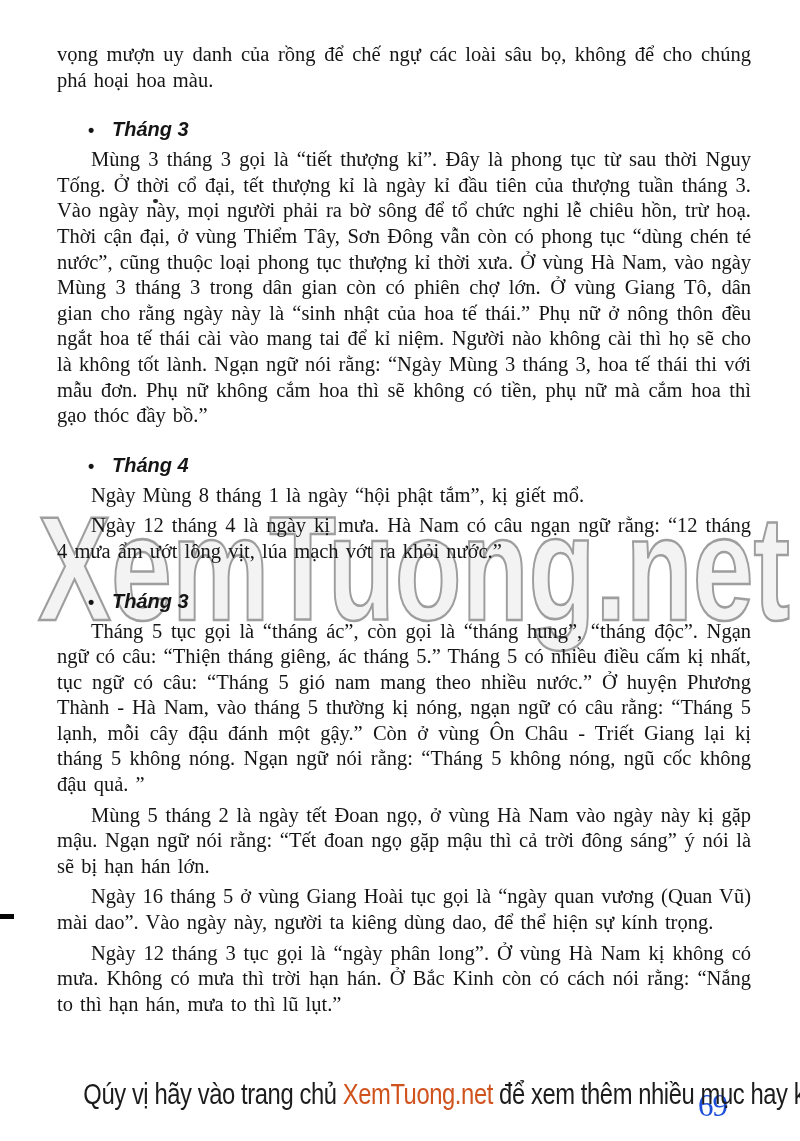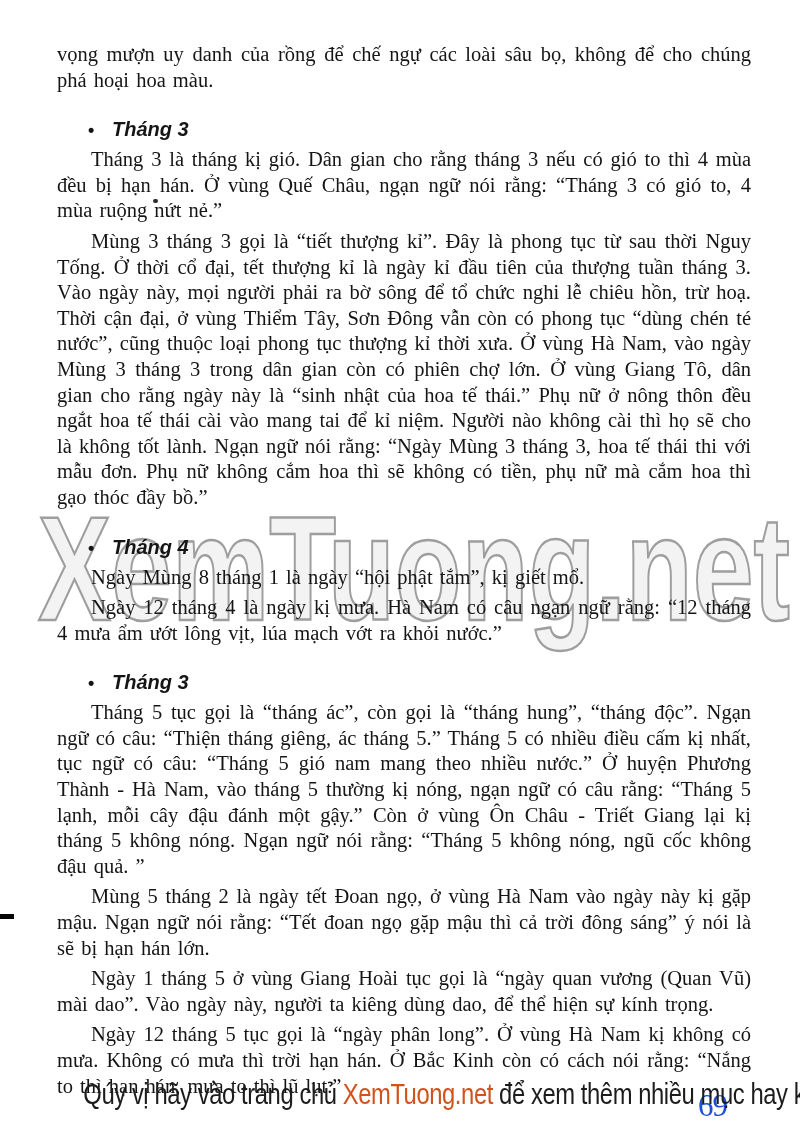--- a/index.html
+++ b/index.html
@@ -89,36 +89,35 @@
     <text x="2" y="126" font-family="Liberation Sans, sans-serif" font-weight="bold" font-size="148" textLength="752" lengthAdjust="spacingAndGlyphs" fill="#e9e9e9" fill-opacity="0.55" stroke="#9e9e9e" stroke-width="2.6">XemTuong.net</text>
   </svg>
 
   <div class="content">
 
     <p class="intro">vọng mượn uy danh của rồng để chế ngự các loài sâu bọ, không để cho chúng phá hoại hoa màu.</p>
 
     <div class="sec-heading">
       <span class="bullet">•</span><span>Tháng 3</span>
     </div>
-    <p>Tháng 3 là tháng kị gió. Dân gian cho rằng tháng 3 nếu có gió to thì 4 mùa đều bị hạn hán. Ở vùng Quế Châu, ngạn ngữ nói rằng: “Tháng 3 có gió to, 4 mùa ruộng nứt nẻ.”</p>
     <p>Mùng 3 tháng 3 gọi là “tiết thượng kỉ”. Đây là phong tục từ sau thời Nguy Tống. Ở thời cổ đại, tết thượng kỉ là ngày kỉ đầu tiên của thượng tuần tháng 3. Vào ngày này, mọi người phải ra bờ sông để tổ chức nghi lễ chiêu hồn, trừ hoạ. Thời cận đại, ở vùng Thiểm Tây, Sơn Đông vẫn còn có phong tục “dùng chén té nước”, cũng thuộc loại phong tục thượng kỉ thời xưa. Ở vùng Hà Nam, vào ngày Mùng 3 tháng 3 trong dân gian còn có phiên chợ lớn. Ở vùng Giang Tô, dân gian cho rằng ngày này là “sinh nhật của hoa tế thái.” Phụ nữ ở nông thôn đều ngắt hoa tế thái cài vào mang tai để kỉ niệm. Người nào không cài thì họ sẽ cho là không tốt lành. Ngạn ngữ nói rằng: “Ngày Mùng 3 tháng 3, hoa tế thái thi với mẫu đơn. Phụ nữ không cắm hoa thì sẽ không có tiền, phụ nữ mà cắm hoa thì gạo thóc đầy bồ.”</p>
 
     <div class="sec-heading">
       <span class="bullet">•</span><span>Tháng 4</span>
     </div>
     <p>Ngày Mùng 8 tháng 1 là ngày “hội phật tắm”, kị giết mổ.</p>
     <p>Ngày 12 tháng 4 là ngày kị mưa. Hà Nam có câu ngạn ngữ rằng: “12 tháng 4 mưa ẩm ướt lông vịt, lúa mạch vớt ra khỏi nước.”</p>
 
     <div class="sec-heading">
       <span class="bullet">•</span><span>Tháng 3</span>
     </div>
     <p>Tháng 5 tục gọi là “tháng ác”, còn gọi là “tháng hung”, “tháng độc”. Ngạn ngữ có câu: “Thiện tháng giêng, ác tháng 5.” Tháng 5 có nhiều điều cấm kị nhất, tục ngữ có câu: “Tháng 5 gió nam mang theo nhiều nước.” Ở huyện Phương Thành - Hà Nam, vào tháng 5 thường kị nóng, ngạn ngữ có câu rằng: “Tháng 5 lạnh, mỗi cây đậu đánh một gậy.” Còn ở vùng Ôn Châu - Triết Giang lại kị tháng 5 không nóng. Ngạn ngữ nói rằng: “Tháng 5 không nóng, ngũ cốc không đậu quả. ”</p>
     <p>Mùng 5 tháng 2 là ngày tết Đoan ngọ, ở vùng Hà Nam vào ngày này kị gặp mậu. Ngạn ngữ nói rằng: “Tết đoan ngọ gặp mậu thì cả trời đông sáng” ý nói là sẽ bị hạn hán lớn.</p>
-    <p>Ngày 1 tháng 5 ở vùng Giang Hoài tục gọi là “ngày quan vương (Quan Vũ) mài dao”. Vào ngày này, người ta kiêng dùng dao, để thể hiện sự kính trọng.</p>
-    <p>Ngày 12 tháng 5 tục gọi là “ngày phân long”. Ở vùng Hà Nam kị không có mưa. Không có mưa thì trời hạn hán. Ở Bắc Kinh còn có cách nói rằng: “Nắng to thì hạn hán, mưa to thì lũ lụt.”</p>
+    <p>Ngày 16 tháng 5 ở vùng Giang Hoài tục gọi là “ngày quan vương (Quan Vũ) mài dao”. Vào ngày này, người ta kiêng dùng dao, để thể hiện sự kính trọng.</p>
+    <p>Ngày 12 tháng 3 tục gọi là “ngày phân long”. Ở vùng Hà Nam kị không có mưa. Không có mưa thì trời hạn hán. Ở Bắc Kinh còn có cách nói rằng: “Nắng to thì hạn hán, mưa to thì lũ lụt.”</p>
 
   </div>
 
   <div class="page-number">69</div>
 
   <div class="footer">
     <div class="footer-inner">
       <span>Qúy vị hãy vào trang chủ </span><span class="footer-brand">XemTuong.net</span><span> để xem thêm nhiều mục hay khác</span>
     </div>
   </div>

